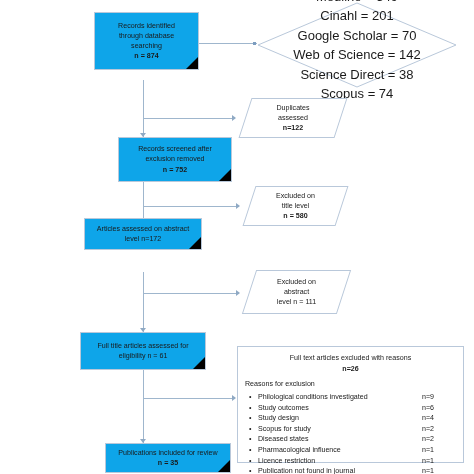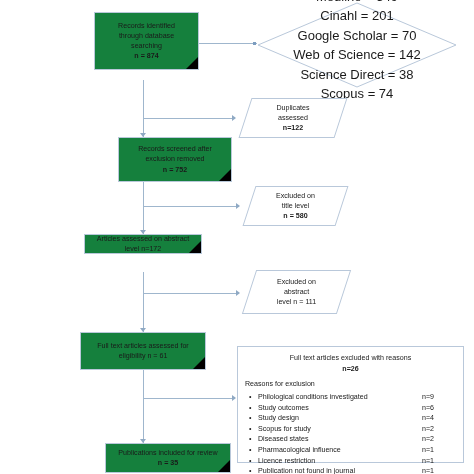--- a/index.html
+++ b/index.html
@@ -16,21 +16,21 @@
     width: 474px;
     height: 474px;
     background: #ffffff;
     overflow: hidden;
   }
 
   
   .node {
     position: absolute;
     box-sizing: border-box;
-    background: #15803d;
+    background: #0ea5e9;
     border: 1px solid #b9c8da;
     color: #1a1a1a;
     font-size: 7.1px;
     line-height: 1.42;
     text-align: center;
     display: flex;
     flex-direction: column;
     align-items: center;
     justify-content: center;
     padding: 2px 4px;
@@ -215,35 +215,35 @@
     <span class="flag"></span>
   </div>
 
   <div class="skew" style="left:249px; top:186px; width:93px; height:40px;"></div>
   <div class="skew-text" style="left:249px; top:186px; width:93px; height:40px;">
     <span class="ln">Excluded on</span>
     <span class="ln">title level</span>
     <span class="ln"><b>n = 580</b></span>
   </div>
 
-  <div class="node" style="left:84px; top:234px; width:118px; height:20px;">
+  <div class="node" style="left:84px; top:218px; width:118px; height:32px;">
     <span class="ln">Articles assessed on abstract</span>
     <span class="ln"><span>level n=172</span></span>
     <span class="flag"></span>
   </div>
 
   <div class="skew" style="left:249px; top:270px; width:95px; height:44px;"></div>
   <div class="skew-text" style="left:249px; top:270px; width:95px; height:44px;">
     <span class="ln">Excluded on</span>
     <span class="ln">abstract</span>
     <span class="ln"><span>level n = 111</span></span>
   </div>
 
   <div class="node" style="left:80px; top:332px; width:126px; height:38px;">
-    <span class="ln">Full text articles assessed for</span>
+    <span class="ln">Full title articles assessed for</span>
     <span class="ln"><span>eligibility n = 61</span></span>
     <span class="flag"></span>
   </div>
 
   <div class="panel" style="left:237px; top:346px; width:227px; height:117px;">
     <div class="panel-head">
       <span class="ln">Full text articles excluded with reasons</span>
       <span class="ln"><b>n=26</b></span>
     </div>
     <div class="panel-sub">Reasons for exclusion</div>

